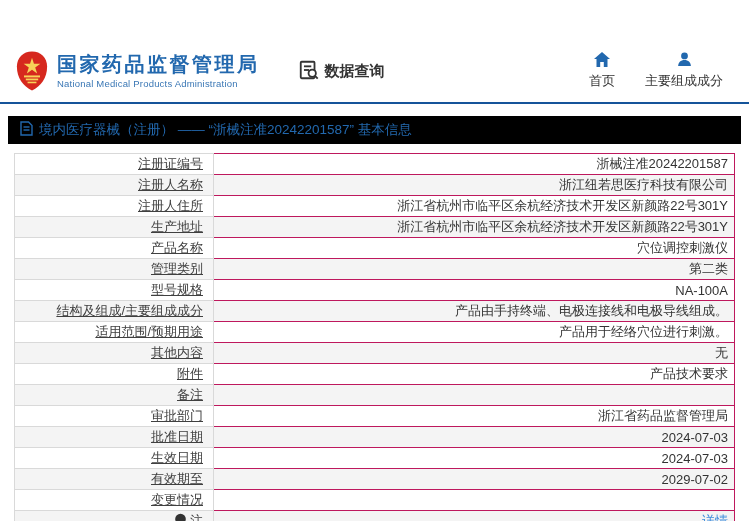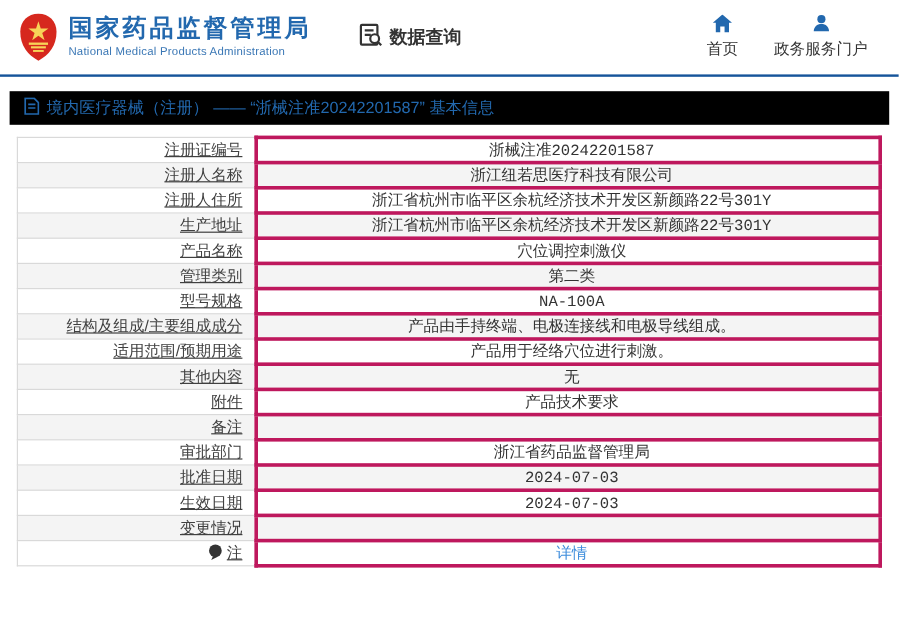--- a/index.html
+++ b/index.html
@@ -8,21 +8,21 @@
     width: 749px; height: 521px;
     background: #fff;
     font-family: "Liberation Sans", "DejaVu Sans", sans-serif;
     color: #333;
     overflow: hidden;
   }
 
   
   .site-header {
     display: flex; align-items: center;
-    height: 62px; padding: 0 16px 0 16px;
+    height: 62px; padding: 0 16px 0 16px; margin-top: 40px;
   }
   .emblem { width: 32px; height: 42px; margin-right: 9px; flex: none; }
   .title-block { display: flex; flex-direction: column; justify-content: center; }
   .cn-title { font-size: 20px; font-weight: bold; color: #2268ae; letter-spacing: 2.5px; line-height: 1.1; }
   .en-title { font-size: 9.5px; color: #3a77b5; margin-top: 3px; letter-spacing: 0.2px; }
   .data-query {
     display: flex; align-items: center; gap: 5px;
     margin-left: 38px; font-size: 15px; font-weight: bold; color: #333;
     cursor: pointer;
     justify-content: flex-end;
@@ -61,27 +61,26 @@
     font-weight: normal;
     text-align: right;
     color: #404040;
     padding: 0 10px 0 0;
     border: 1px solid #d9d9d9;
     white-space: nowrap;
     overflow: hidden;
     text-decoration: underline;
   }
   .info-table td {
-    text-align: center;
+    text-align: right;
     color: #333;
     padding: 0 6px 0 12px;
-    border: 3px solid #be185d;
+    border: 1px solid #be185d;
     white-space: nowrap;
     overflow: hidden;
-    font-family: Liberation Mono, monospace;
   }
   .detail-link { color: #3e8ddc; text-decoration: none; cursor: pointer; }
   .note-icon { display: inline-block; vertical-align: -2px; margin-right: 3px; }
 </style>
 </head>
 <body>
 
 <header class="site-header">
   <svg class="emblem" viewBox="0 0 36 46">
     <path d="M18 1 C28 1 35 8 35 18 C35 31 28 40 18 45 C8 40 1 31 1 18 C1 8 8 1 18 1 Z" fill="#d6281e"></path>
@@ -115,21 +114,21 @@
       </span>
       <span>首页</span>
     </a>
     <a class="nav-item">
       <span class="nav-icon">
         <svg width="15" height="15" viewBox="0 0 16 16" fill="#2268ae">
           <circle cx="8" cy="4.2" r="3.6"></circle>
           <path d="M8 8.6 C12 8.6 14.6 11 14.8 15 L1.2 15 C1.4 11 4 8.6 8 8.6 Z"></path>
         </svg>
       </span>
-      <span>政务服务门户</span>
+      <span>主要组成成分</span>
     </a>
   </nav>
 </header>
 
 <div class="header-divider"></div>
 
 <div class="breadcrumb">
   <span>
     <svg width="13" height="15" viewBox="0 0 13 15" fill="none" stroke="#2268ae" stroke-width="1.4">
       <path d="M1 1 h7.5 l3.5 3.5 v9.5 h-11 Z"></path>
@@ -194,20 +193,24 @@
       <th>审批部门</th>
       <td>浙江省药品监督管理局</td>
     </tr>
     <tr>
       <th>批准日期</th>
       <td>2024-07-03</td>
     </tr>
     <tr>
       <th>生效日期</th>
       <td>2024-07-03</td>
+    </tr>
+    <tr>
+      <th>有效期至</th>
+      <td>2029-07-02</td>
     </tr>
     <tr>
       <th>变更情况</th>
       <td></td>
     </tr>
     <tr>
       <th>
         <span class="note-icon">
           <svg width="13" height="14" viewBox="0 0 13 14">
             <circle cx="6.5" cy="6" r="5.3" fill="#333"></circle>

